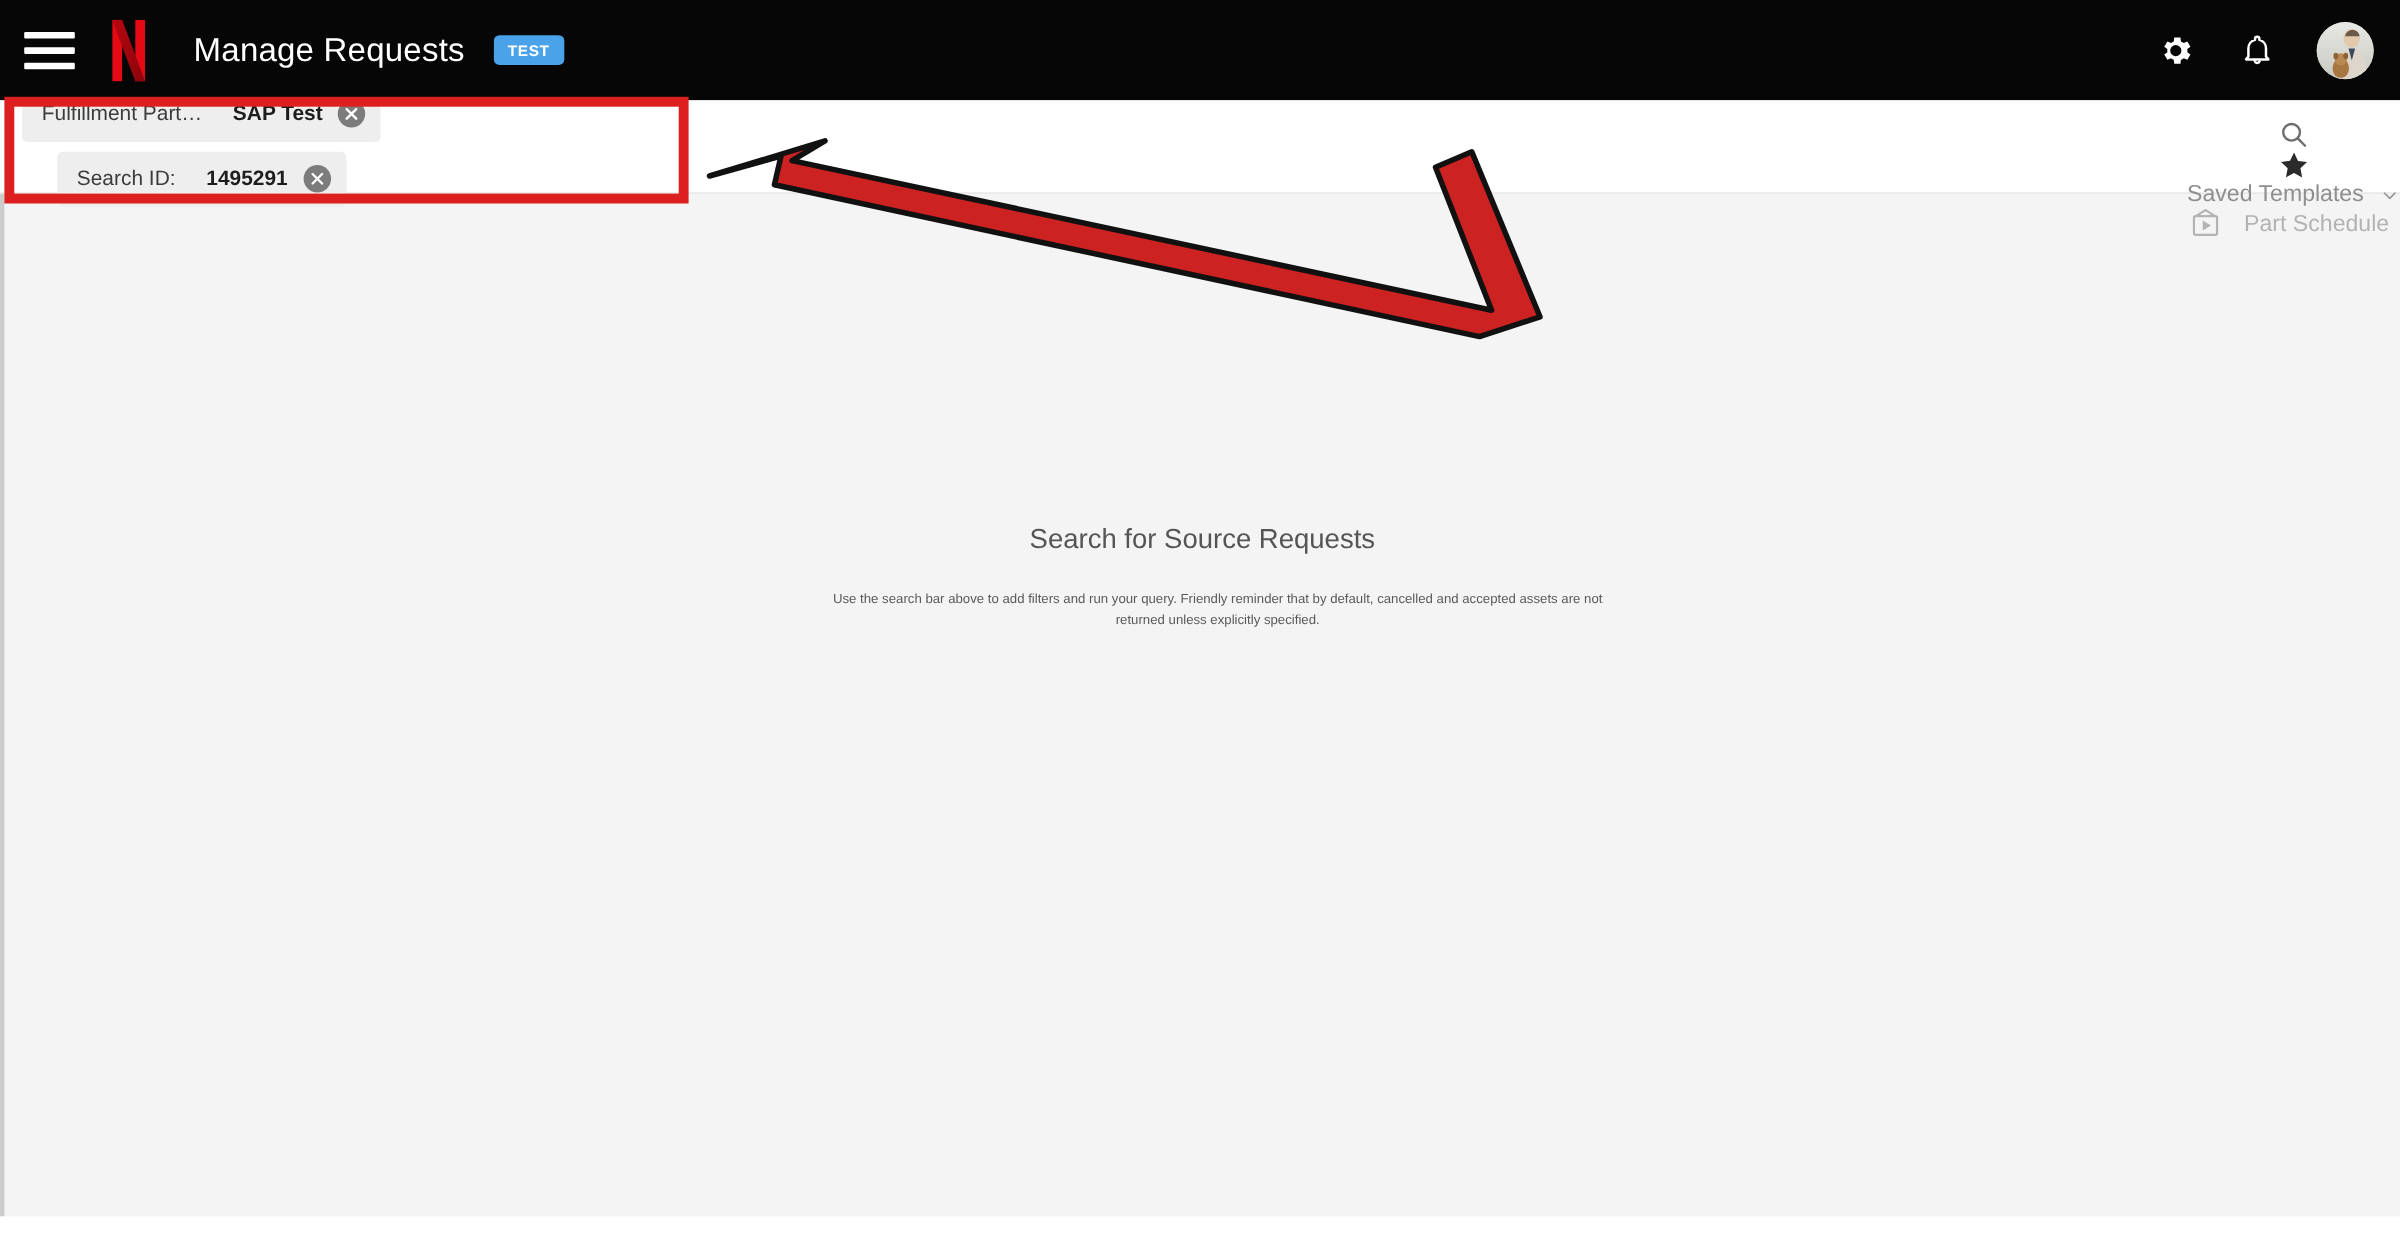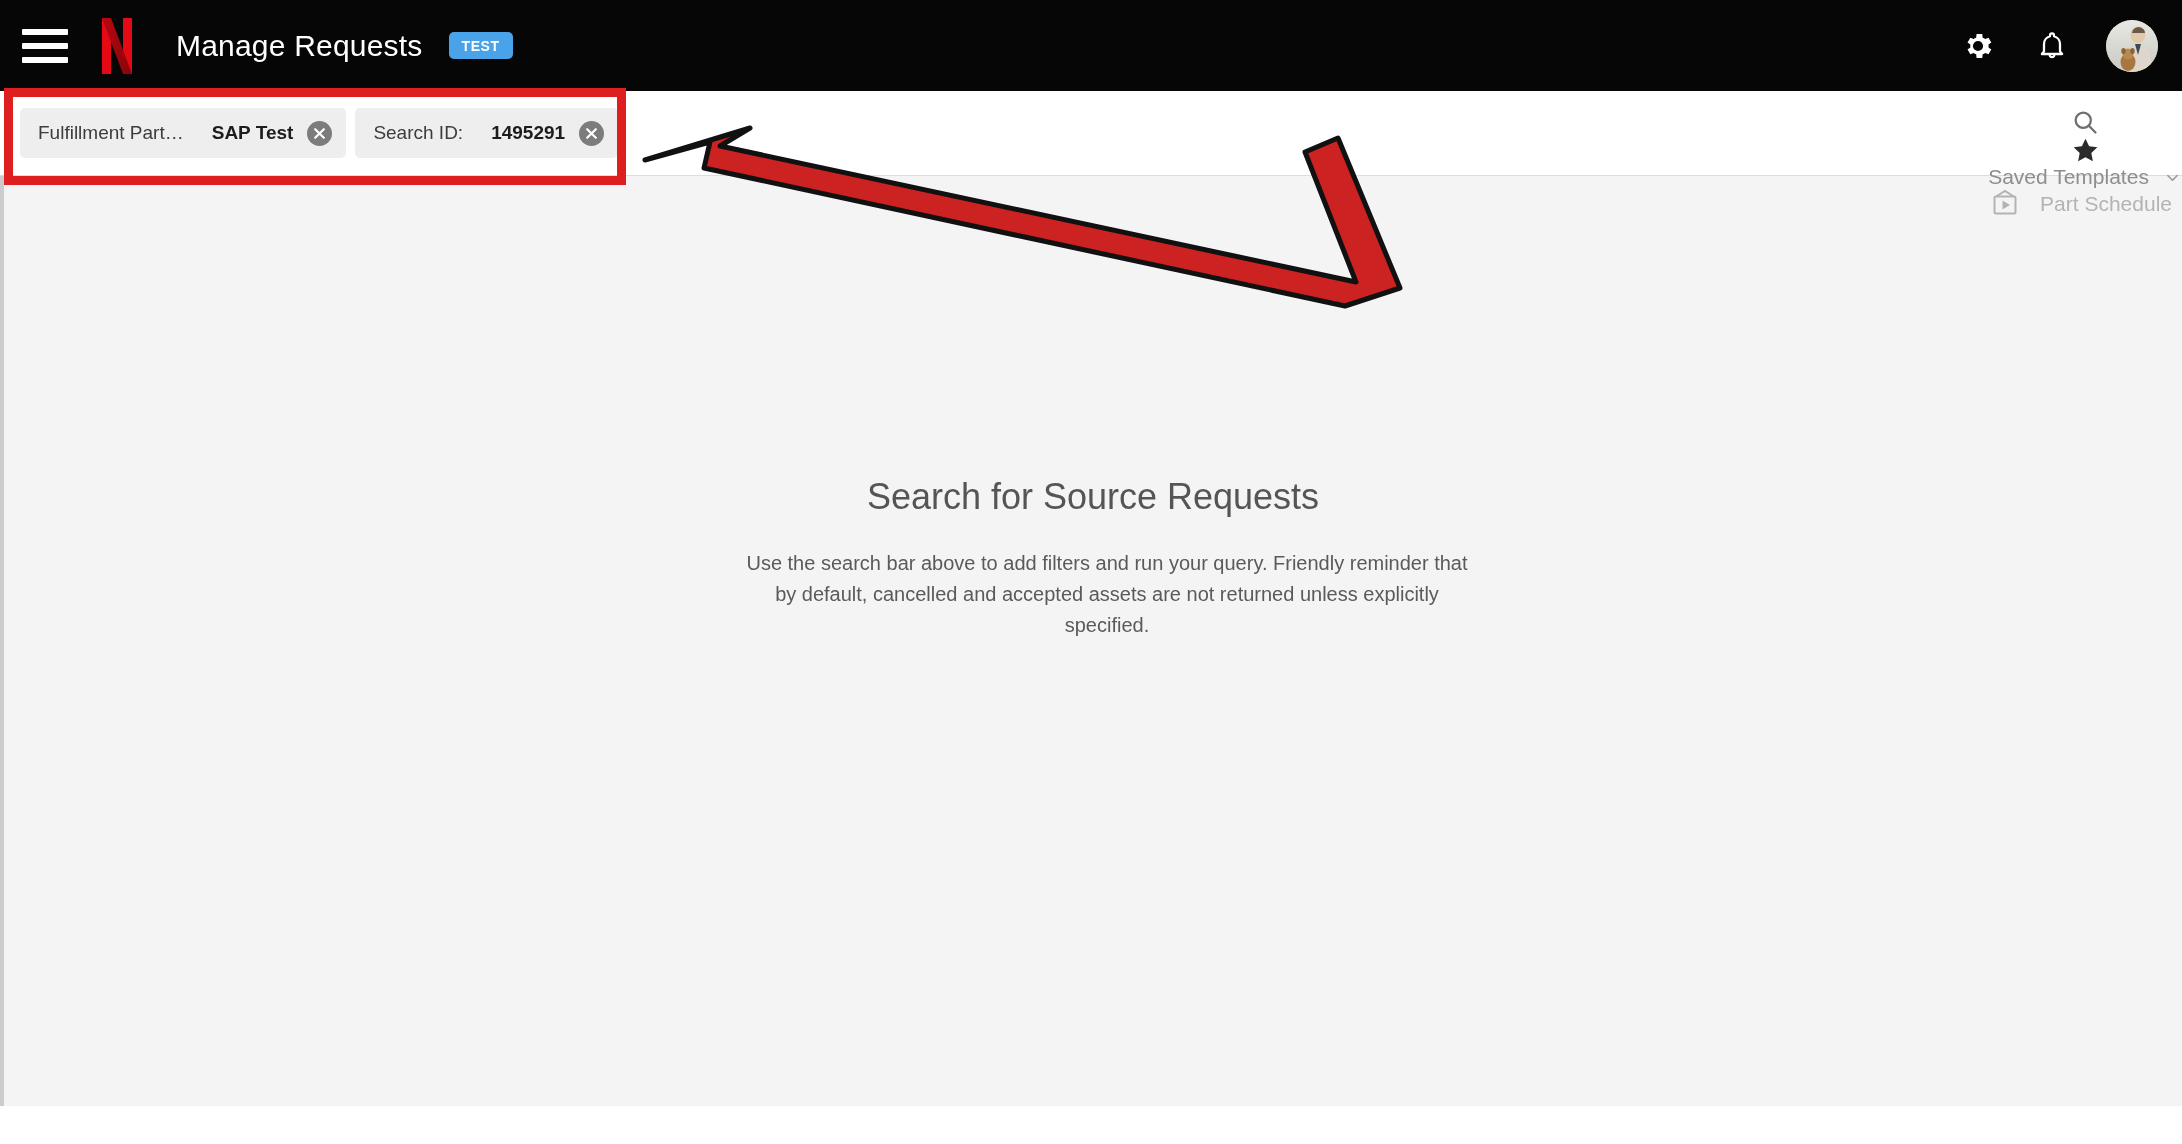--- a/index.html
+++ b/index.html
@@ -108,20 +108,21 @@
     border-bottom: 1px solid #dddddd;
     display: flex;
     align-items: center;
     z-index: 3;
   }
   .chips {
     display: flex;
     align-items: center;
     gap: 9px;
     margin-left: 20px;
+    flex-direction: column;
   }
   .chip {
     display: flex;
     align-items: center;
     background: #eeeeee;
     border-radius: 5px;
     height: 50px;
     padding: 0 14px 0 18px;
     font-size: 19px;
     color: #3a3a3a;
@@ -192,27 +193,27 @@
   }
   .empty-state {
     position: absolute;
     left: 50%;
     top: 300px;
     transform: translateX(-50%);
     width: 760px;
     text-align: center;
   }
   .empty-title {
-    font-size: 36px;
+    font-size: 25px;
     color: #555555;
     font-weight: 400;
     margin-bottom: 30px;
   }
   .empty-sub {
-    font-size: 20px;
+    font-size: 12px;
     color: #5a5a5a;
     line-height: 1.55;
     margin-left: 28px;
   }
 
   
   .anno-box {
     position: absolute;
     left: 4px;
     top: 88px;

